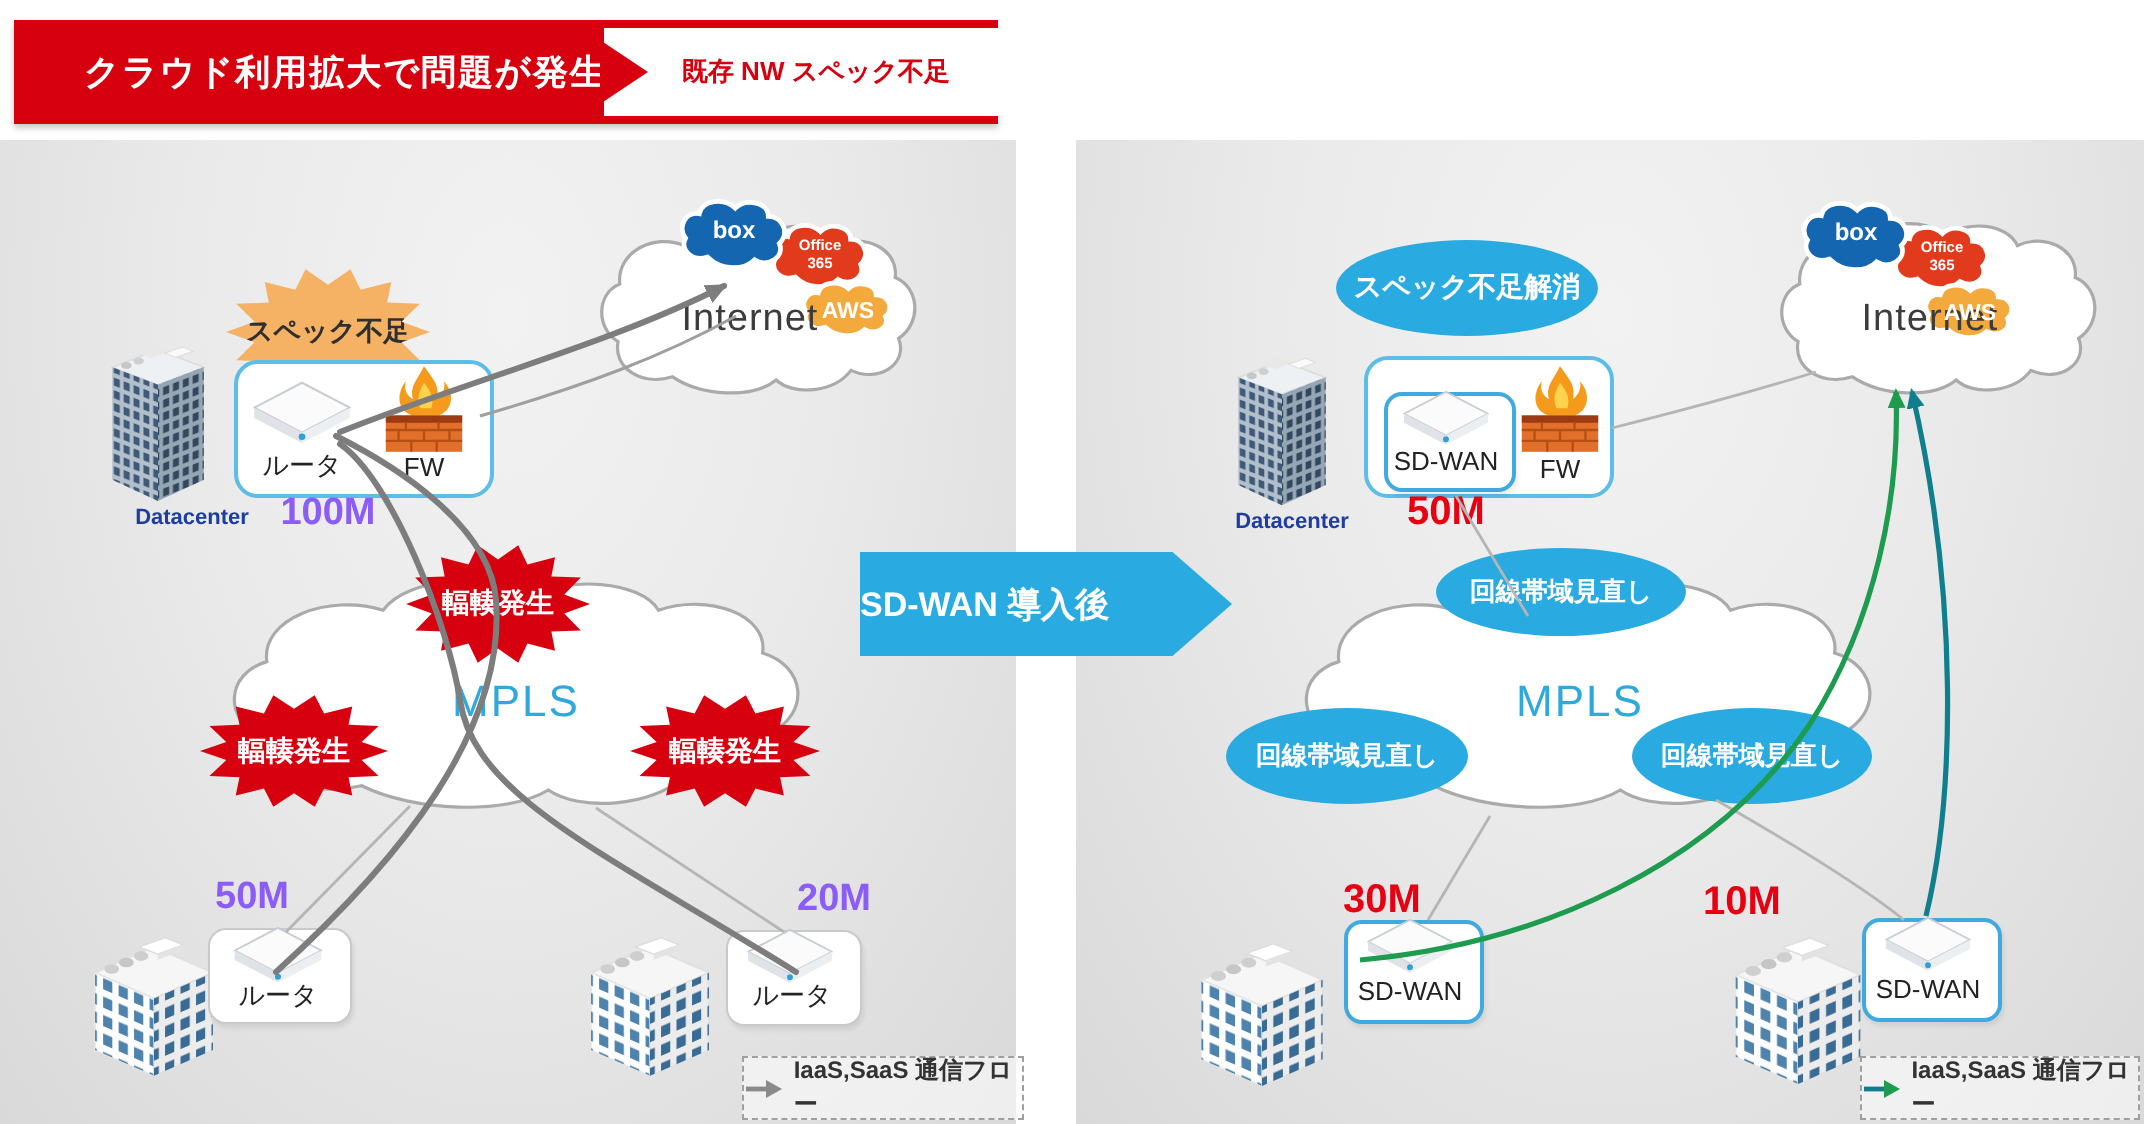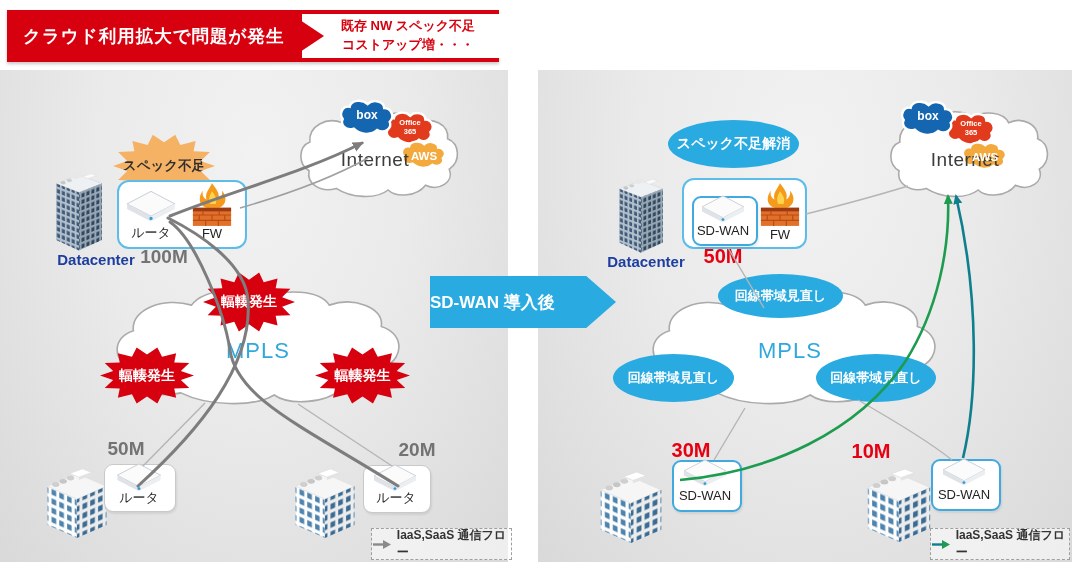--- a/index.html
+++ b/index.html
@@ -3,42 +3,42 @@
 <meta charset="utf-8">
 <style>
   html,body{margin:0;padding:0;background:#fff;}
   .stage{position:relative;width:1072px;height:562px;background:#ffffff;overflow:hidden;
          font-family:"Liberation Sans","DejaVu Sans",sans-serif;}
   .abs{position:absolute;}
   .panel-bg{background:radial-gradient(ellipse at 50% 18%, #f2f2f2 0%, #eaeaea 45%, #d9d9d9 100%);}
   .lbl{position:absolute;display:flex;align-items:center;justify-content:center;text-align:center;white-space:nowrap;}
   
   .hdr-red{background:var(--accent-red);box-shadow:0 2px 3px rgba(0,0,0,.22);display:flex;align-items:center;}
-  .hdr-red .t{color:#fff;font-weight:bold;font-size:17.5px;letter-spacing:1px;padding-left:16px;}
+  .hdr-red .t{color:#fff;font-weight:bold;font-size:17.5px;letter-spacing:1px;padding-left:16px;margin-left:19px;}
   .hdr-note{background:#fff;display:flex;flex-direction:column;align-items:center;justify-content:center;}
   .hdr-note span{color:var(--accent-red);font-weight:bold;font-size:13px;line-height:1.45;}
   .chev{background:var(--accent-red);clip-path:polygon(0 0,100% 50%,0 100%);}
   .hdr-blue{background:var(--accent-blue);box-shadow:0 2px 3px rgba(0,0,0,.22);
             display:flex;flex-direction:column;align-items:center;justify-content:center;}
   .hdr-blue span{color:#fff;font-weight:bold;font-size:16px;line-height:1.38;}
   
   .combo-box{background:#fff;border:2px solid #5bbde8;border-radius:12px;}
   .dev-box-gray{background:#fff;border:1.5px solid #c9c9c9;border-radius:9px;box-shadow:1px 2px 2px rgba(0,0,0,.08);}
   .dev-box-blue{background:#fff;border:2px solid #3fa9e0;border-radius:9px;box-shadow:1px 2px 2px rgba(0,0,0,.08);}
   .burst{position:absolute;display:flex;align-items:center;justify-content:center;text-align:center;
          clip-path:polygon(100% 50%,86% 58%,95% 72%,79% 73%,81% 89%,66% 83%,61% 99%,50% 87%,39% 99%,34% 83%,19% 89%,21% 73%,5% 72%,14% 58%,0% 50%,14% 42%,5% 28%,21% 27%,19% 11%,34% 17%,39% 1%,50% 13%,61% 1%,66% 17%,81% 11%,79% 27%,95% 28%,86% 42%);}
   .burst-red{background:var(--accent-red);color:#fff;font-weight:bold;font-size:14px;}
   .burst-orange{background:var(--burst-orange);color:#2f2f2f;font-weight:bold;font-size:13.5px;}
   .bluellipse{position:absolute;background:var(--accent-blue);border-radius:50%;display:flex;align-items:center;justify-content:center;
          color:#fff;font-weight:bold;font-size:13px;}
   .devlabel{font-size:13px;color:#222;}
-  .bw-black{font-size:19px;font-weight:bold;color:#737373;}
+  .bw-black{font-size:19px;font-weight:bold;color:#8b5cf6;}
   .bw-red{font-size:20px;font-weight:bold;color:var(--bandwidth-red);}
   .mpls{font-size:22px;font-weight:500;color:var(--mpls-blue);letter-spacing:1px;}
-  .dcname{font-size:15px;font-weight:bold;color:var(--datacenter-blue);}
+  .dcname{font-size:11px;font-weight:bold;color:var(--datacenter-blue);}
   .inet{font-size:19px;color:#3c3c3c;letter-spacing:.5px;}
   .cloudtxt{color:#fff;font-weight:bold;}
   .legend{position:absolute;border:1.6px dashed #9f9f9f;background:rgba(255,255,255,.55);
           display:flex;align-items:center;justify-content:center;gap:6px;font-size:12px;font-weight:bold;color:#333;}
   .transition{position:absolute;background:var(--accent-blue);clip-path:polygon(0 0,84% 0,100% 50%,84% 100%,0 100%);
           display:flex;align-items:center;color:#fff;font-weight:bold;font-size:17px;z-index:6;}
   .lines{z-index:4;pointer-events:none;}
   .z2{z-index:2;} .z3{z-index:3;} .z5{z-index:5;} .z6{z-index:6;}
   .thin{stroke:#b5b5b5;stroke-width:1.4;fill:none;}
   .thin2{stroke:#9f9f9f;stroke-width:1.5;fill:none;}
@@ -112,21 +112,20 @@
 <div class="stage">
 
   <div class="abs panel-bg" style="left:0;top:70;left:0px;top:70px;width:508px;height:492px;z-index:1"></div>
   <div class="abs panel-bg" style="left:538px;top:70px;width:534px;height:492px;z-index:1"></div>
 
   <div class="abs hdr-red z5" style="left:7px;top:10px;width:492px;height:52px">
     <span class="t">クラウド利用拡大で問題が発生</span>
   </div>
   <div class="abs hdr-note z5" style="left:302px;top:14px;width:192px;height:44px;padding-left:10px">
     <span>既存 NW スペック不足</span>
-    <span>コストアップ増・・・</span>
   </div>
   <div class="abs chev z6" style="left:300px;top:20px;width:24px;height:32px"></div>
 
   <svg class="abs z2" width="1072" height="562" style="left:0;top:0">
     <use href="#p-bigcloud" class="cloud-white" transform="translate(298,110) scale(0.85,0.80)"></use>
     <use href="#p-bigcloud" class="cloud-white" transform="translate(112,288) scale(1.53,1.07)"></use>
     <use href="#p-smallcloud" transform="translate(385,112) scale(0.63,0.63)" fill="#e23a1c" stroke="#fff" stroke-width="2.4"></use>
     <use href="#p-smallcloud" transform="translate(340,100) scale(0.69,0.68)" fill="#1566b0" stroke="#fff" stroke-width="2.4"></use>
     <use href="#p-smallcloud" transform="translate(401,141) scale(0.58,0.54)" fill="#f3a93c" stroke="#fff" stroke-width="2.4"></use>
     <use href="#p-bigcloud" class="cloud-white" transform="translate(888,110) scale(0.85,0.80)"></use>

